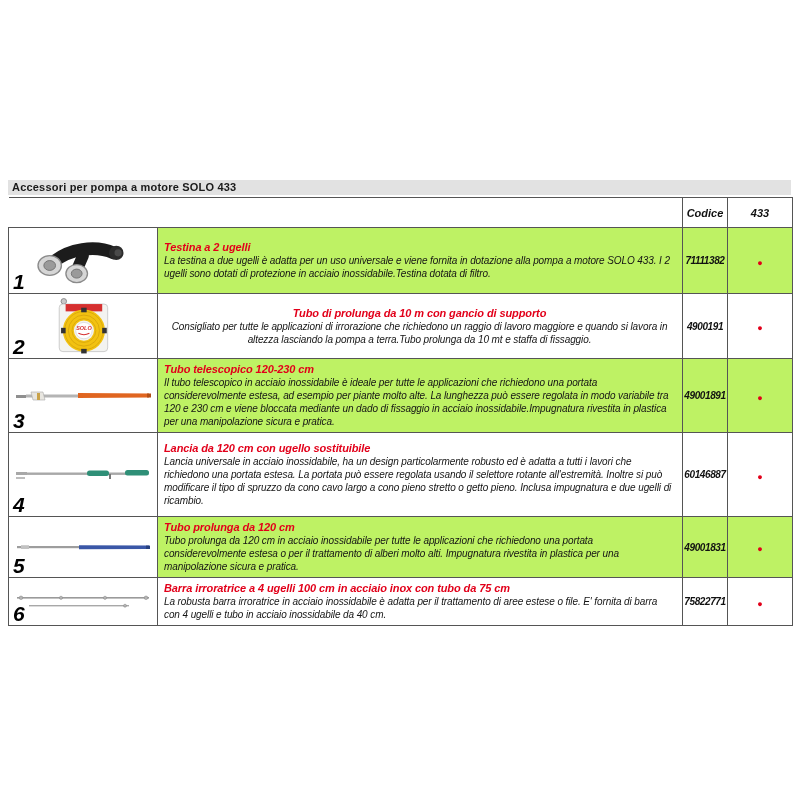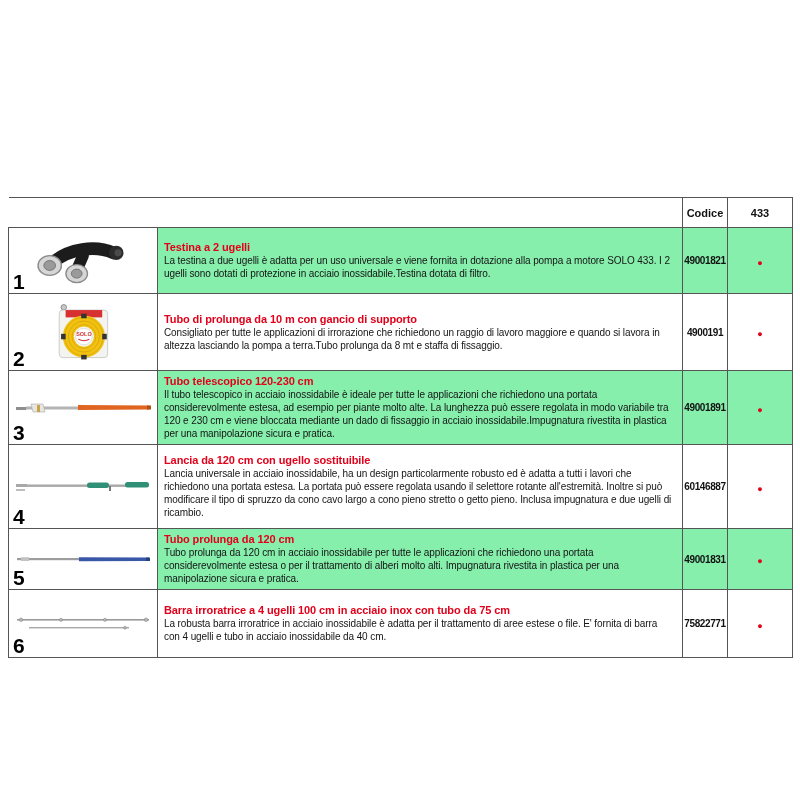--- a/index.html
+++ b/index.html
@@ -8,21 +8,21 @@
   .sheet { position:relative; width:800px; height:800px; background:#fff; overflow:hidden; }
 
   .section-bar {
     position:absolute; left:8px; top:180px; width:783px; height:15px;
     background:#e2e2e2; font-size:11px; font-weight:bold; color:#1a1a1a;
     line-height:15px; padding-left:4px; letter-spacing:0.2px;
   }
 
   table.catalog {
     position:absolute; left:8px; top:197px; width:784px;
-    border-collapse:collapse; table-layout:fixed;
+    border-collapse:collapse; table-layout:fixed;font-style:italic;
   }
   table.catalog td { border:1px solid #555; vertical-align:middle; }
 
   tr.head td { height:30px; text-align:center; font-size:11px; font-weight:bold; background:#fff; }
   td.hdr-empty { border-left:none !important; }
 
   td.img-cell { position:relative; background:#fff; text-align:center; }
   .row-num {
     position:absolute; left:4px; bottom:1px; font-size:21px; font-weight:bold; color:#000;
     line-height:1;
@@ -30,31 +30,32 @@
   .prod { display:inline-block; vertical-align:middle; }
 
   td.desc-cell { padding:4px 7px 4px 6px; }
   .prod-title { color:#e2001a; font-size:11px; font-weight:bold; letter-spacing:-0.1px; margin-bottom:1px; }
   .prod-desc  { font-size:10px; line-height:1.3; letter-spacing:-0.1px; color:#141414; }
 
   td.code-cell { text-align:center; font-size:10px; font-weight:bold; letter-spacing:-0.4px; padding:0 1px; }
   td.dot-cell  { text-align:center; }
   .dot { color:#e2001a; font-size:9px; line-height:1; }
 
-  tr.alt td.desc-cell, tr.alt td.code-cell, tr.alt td.dot-cell { background:#86efac; }
+  tr.alt td.desc-cell, tr.alt td.code-cell, tr.alt td.dot-cell { background:#bef264; }
   tr.plain td.desc-cell, tr.plain td.code-cell, tr.plain td.dot-cell { background:#fff; }
 
-  .r1 td { height:66px; } .r2 td { height:77px; } .r3 td { height:70px; }
-  .r4 td { height:84px; } .r5 td { height:56px; } .r6 td { height:68px; }
+  .r1 td { height:66px; } .r2 td { height:65px;text-align:center; } .r3 td { height:70px; }
+  .r4 td { height:84px; } .r5 td { height:56px; } .r6 td { height:48px; }
 </style>
 </head>
 <body>
 
 <div class="sheet">
 
+  <div class="section-bar">Accessori per pompa a motore SOLO 433</div>
 
   <table class="catalog">
     <colgroup>
         <col style="width:149px">
         <col style="width:525px">
         <col style="width:45px">
         <col style="width:65px">
       </colgroup>
 
     <tbody>
@@ -75,21 +76,21 @@
           <ellipse cx="23" cy="33" rx="13" ry="11" fill="#d6d6d6" stroke="#8a8a8a" stroke-width="1.5"></ellipse>
           <ellipse cx="23" cy="33" rx="6.5" ry="5.5" fill="#9a9a9a" stroke="#6f6f6f"></ellipse>
           <ellipse cx="53" cy="42" rx="12" ry="10" fill="#d6d6d6" stroke="#8a8a8a" stroke-width="1.5"></ellipse>
           <ellipse cx="53" cy="42" rx="6" ry="5" fill="#9a9a9a" stroke="#6f6f6f"></ellipse>
         </svg>
       </td>
       <td class="desc-cell">
         <div class="prod-title">Testina a 2 ugelli</div>
         <div class="prod-desc">La testina a due ugelli è adatta per un uso universale e viene fornita in dotazione alla pompa a motore SOLO 433. I 2 ugelli sono dotati di protezione in acciaio inossidabile.Testina dotata di filtro.</div>
       </td>
-      <td class="code-cell">49001821</td>
+      <td class="code-cell">71111382</td>
       <td class="dot-cell"><span class="dot">●</span></td>
     </tr>
 
     <tr class="plain r2">
       <td class="img-cell">
         <span class="row-num">2</span>
         <svg class="prod" width="64" height="58" viewBox="0 0 70 62">
           <rect x="12" y="3" width="4" height="10" fill="#9a9a9a"></rect>
           <circle cx="14" cy="4" r="3" fill="#c9c9c9" stroke="#888"></circle>
           <rect x="9" y="7" width="53" height="52" rx="4" fill="#f3f3f0" stroke="#c9c9c9"></rect>
@@ -102,21 +103,21 @@
           <rect x="33" y="56" width="6" height="5" fill="#333"></rect>
           <rect x="11" y="33" width="5" height="6" fill="#333"></rect>
           <rect x="56" y="33" width="5" height="6" fill="#333"></rect>
           <circle cx="36" cy="36" r="9" fill="#fff" stroke="#ddd"></circle>
           <text x="36" y="35" font-size="6" font-weight="bold" fill="#d63030" text-anchor="middle" font-family="Liberation Sans, sans-serif">SOLO</text>
           <path d="M30 39 q 6 3 12 0" stroke="#d63030" stroke-width="1.2" fill="none"></path>
         </svg>
       </td>
       <td class="desc-cell">
         <div class="prod-title">Tubo di prolunga da 10 m con gancio di supporto</div>
-        <div class="prod-desc">Consigliato per tutte le applicazioni di irrorazione che richiedono un raggio di lavoro maggiore e quando si lavora in altezza lasciando la pompa a terra.Tubo prolunga da 8 mt e staffa di fissaggio.</div>
+        <div class="prod-desc">Consigliato per tutte le applicazioni di irrorazione che richiedono un raggio di lavoro maggiore e quando si lavora in altezza lasciando la pompa a terra.Tubo prolunga da 10 mt e staffa di fissaggio.</div>
       </td>
       <td class="code-cell">4900191</td>
       <td class="dot-cell"><span class="dot">●</span></td>
     </tr>
 
     <tr class="alt r3">
       <td class="img-cell">
         <span class="row-num">3</span>
         <svg class="prod" width="140" height="24" viewBox="0 0 140 24">
           <rect x="3" y="11" width="10" height="3" fill="#8f8f8f"></rect>

